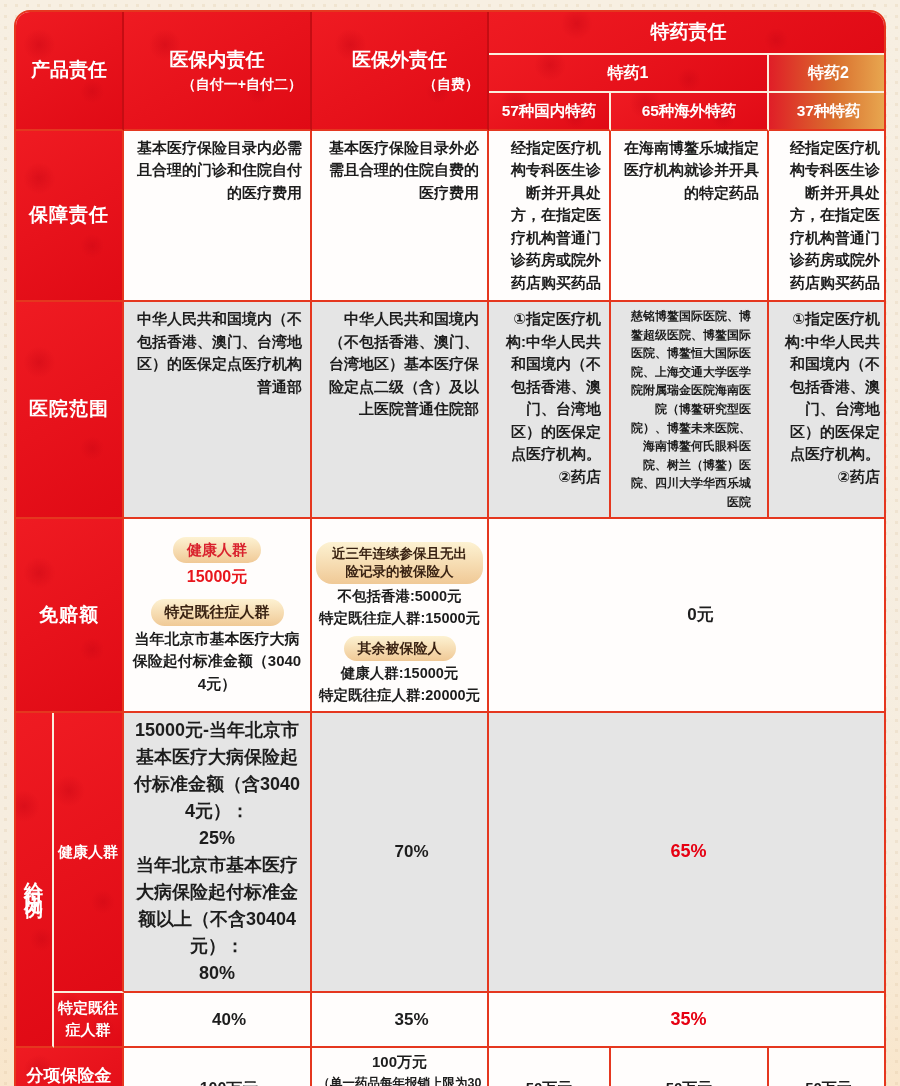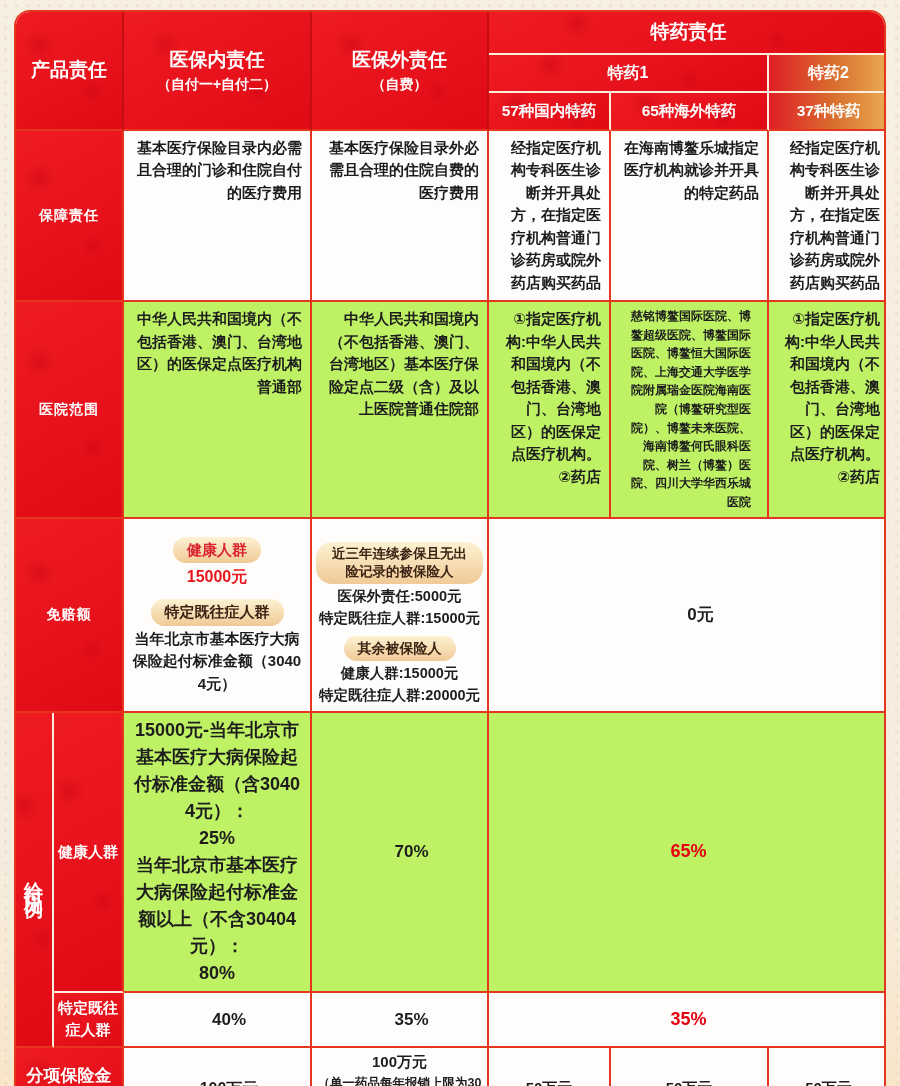--- a/index.html
+++ b/index.html
@@ -39,35 +39,35 @@
   }
   .gold {
     background:linear-gradient(90deg,#e01e27 0%,#d96f2e 55%,#e9ab52 100%);
     color:#fff;
   }
   .dr { border-right-color:#c50d13; }
   .lr { border-right-color:#fbeedd; }
   .lb { border-bottom-color:#fbeedd; }
 
   .h-main { font-size:19px; }
-  .h-sub  { font-size:14px; font-weight:700; }
+  .h-sub  { font-size:14px; font-weight:700;text-align:right; }
   .h-band { font-size:19px; }
   .h-s1   { font-size:16px; }
   .h-cnt  { font-size:15.5px; }
 
-  .rowlabel { font-size:14px; letter-spacing:1px;margin-left:8px; }
+  .rowlabel { font-size:19px; letter-spacing:1px;margin-left:8px; }
   .sublabel { font-size:15px; padding:4px 2px; }
 
   .vert div {
     writing-mode:vertical-rl; text-orientation:upright;
     margin:0 auto; font-size:19px; letter-spacing:6px; line-height:1;
   }
 
   .top-left  { vertical-align:top; text-align:right; }
-  .pink { background:#bef264; }
+  .pink { background:#e5e5e5; }
   .white { background:#fffdfc; }
   .ml { white-space:pre-line; }
   .dense { font-size:12px; padding:5px 16px; line-height:1.55; }
 
   .pct { font-size:17px;padding-left:32px; }
   .pct-red { color:#e60012; font-size:18px; }
 
   .badge {
     display:inline-block; border-radius:999px;
     background:linear-gradient(180deg,#fdf2d2,#f0c996);
@@ -150,21 +150,21 @@
       <tr style="height:170px">
         <td class="red rowlabel" colspan="2">免赔额</td>
         <td class="white">
           <div><span class="badge redtext">健康人群</span></div>
           <div class="ded-val-red">15000元</div>
           <div><span class="badge">特定既往症人群</span></div>
           <div>当年北京市基本医疗大病保险起付标准金额（30404元）</div>
         </td>
         <td class="white" style="padding:4px 4px">
           <div><span class="badge big" style="font-size:13.5px">近三年连续参保且无出险记录的被保险人</span></div>
-          <div class="ded-line">医保外责任:5000元</div>
+          <div class="ded-line">不包括香港:5000元</div>
           <div class="ded-line">特定既往症人群:15000元</div>
           <div style="margin-top:5px"><span class="badge" style="font-size:14px">其余被保险人</span></div>
           <div class="ded-line">健康人群:15000元</div>
           <div class="ded-line">特定既往症人群:20000元</div>
         </td>
         <td class="white pct" colspan="3">0元</td>
       </tr>
 
       <tr style="height:165px">
         <td class="red lr vert" rowspan="2">

